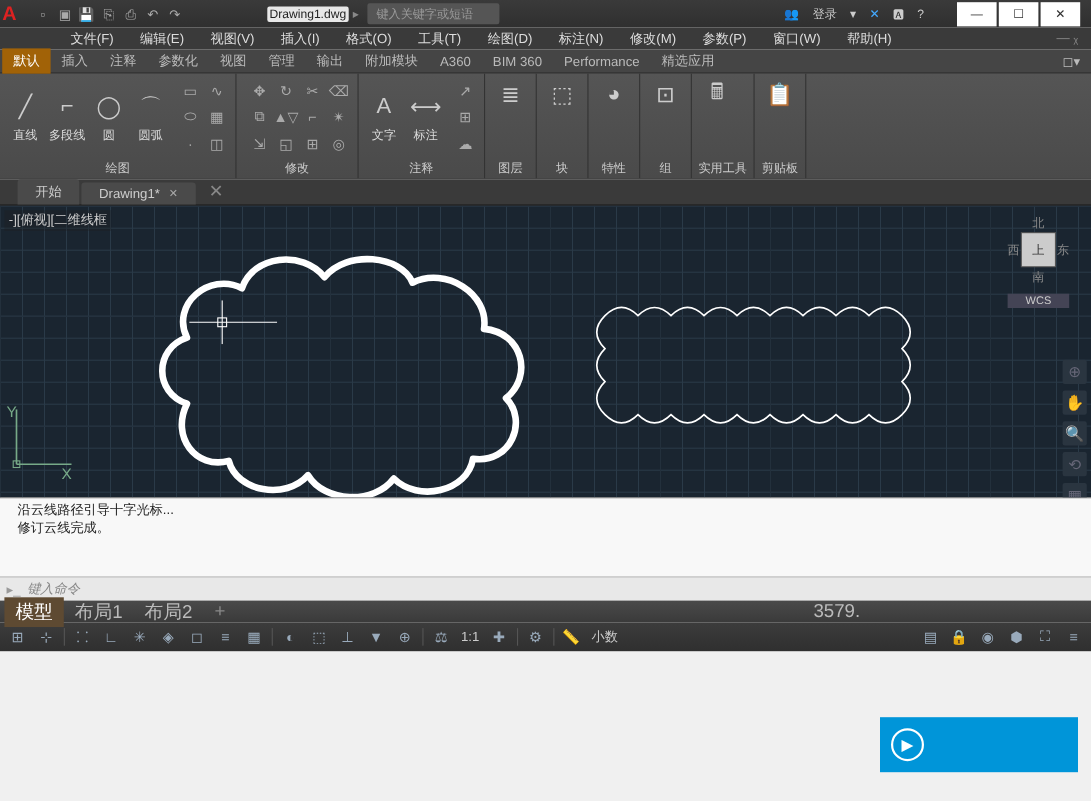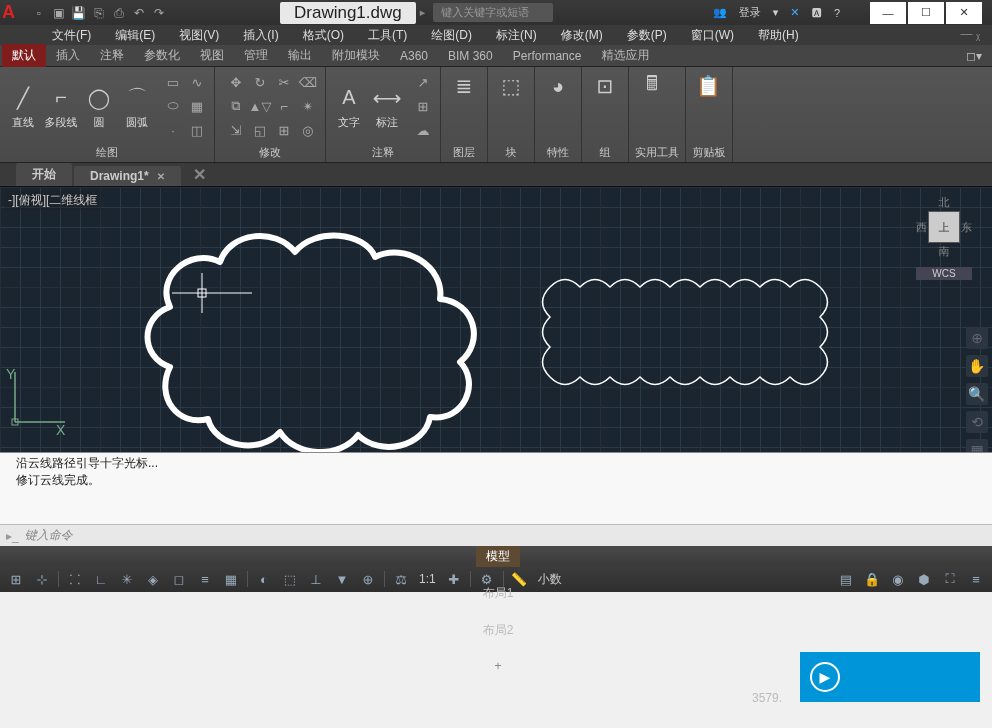--- a/index.html
+++ b/index.html
@@ -1,40 +1,40 @@
 <!DOCTYPE html>
 <html><head>
 <meta charset="utf-8">
 <style>
 * { margin: 0; padding: 0; box-sizing: border-box; font-family: "Microsoft YaHei", sans-serif; }
 body { width: 992px; height: 728px; overflow: hidden; background: #f0f0f0; position: relative; }
 .titlebar { height: 25px; background: linear-gradient(#3a3a3a,#2f2f2f); display: flex; align-items: center; padding: 0 2px; color: #ccc; font-size: 11px; }
 .titlebar .logo { width: 24px; height: 24px; color: #d22; font-weight: bold; font-size: 18px; display: flex; align-items: center; }
 .qat { display: flex; gap: 2px; margin-left: 4px; }
 .qat span { width: 18px; height: 18px; display: flex; align-items: center; justify-content: center; color: #aaa; font-size: 12px; }
-.titlebar .docname { flex: 0 0 auto; color: #222; background: #e8e8e8; padding: 1px 14px; margin-left: 112px; border-radius: 2px; font-size: 17px; }
+.titlebar .docname { flex: 0 0 auto; color: #222; background: #e8e8e8; padding: 1px 2px; margin-left: 75px; border-radius: 2px; font-size: 11px; }
 .titlebar .search { margin-left: 8px; background: #555; color: #999; padding: 2px 8px; font-size: 11px; width: 120px; border-radius: 2px; }
 .titlebar .right-icons { margin-left: auto; display: flex; gap: 12px; align-items: center; padding-right: 8px; }
 .titlebar .winbtn { width: 36px; height: 22px; display: flex; align-items: center; justify-content: center; background: #fff; color: #333; margin-left: 2px; }
 .winbtns { margin-left: 16px; display:flex;}
-.menubar { height: 20px; background: #3a3a3a; display: flex; padding-left: 40px; gap: 0; }
+.menubar { height: 20px; background: #3a3a3a; display: flex; padding-left: 52px; gap: 0; }
 .menubar span { color: #ddd; font-size: 12px; padding: 2px 12px; }
 .ribbon-tabs { height: 22px; background: #454545; display: flex; align-items: center; padding-left: 2px; gap: 0; border-bottom: 1px solid #222; }
 .ribbon-tabs span { color: #bbb; font-size: 12px; padding: 3px 10px; }
-.ribbon-tabs span.active { background: #7f1d1d; color: #fff; text-align: center; }
+.ribbon-tabs span.active { background: #a16207; color: #fff; text-align: center; }
 .ribbon { height: 96px; background: linear-gradient(#555,#4a4a4a); display: flex; border-bottom: 1px solid #222; }
 .rpanel { border-right: 1px solid #333; padding: 4px 6px 2px; display: flex; flex-direction: column; }
 .rpanel .row { display: flex; gap: 4px; align-items: center; flex-wrap: wrap; }
 .rpanel .btn-lg { width: 34px; display: flex; flex-direction: column; align-items: center; color: #ddd; font-size: 11px; gap: 2px; }
 .rpanel .btn-lg .ic { width: 30px; height: 30px; display: flex; align-items: center; justify-content: center; font-size: 20px; color: #ccc; }
 .rpanel .grid-sm { display: flex; flex-direction: column; gap: 2px; margin-left: 4px; }
 .rpanel .grid-sm .r { display: flex; gap: 2px; }
 .rpanel .grid-sm .c { width: 22px; height: 22px; display: flex; align-items: center; justify-content: center; color: #aaa; font-size: 13px; }
 .rpanel .label { text-align: center; color: #ccc; font-size: 11px; margin-top: auto; padding-top: 2px; }
-.filetabs { height: 24px; background: #3a3a3a; display: flex; align-items: flex-end; padding-left: 16px; gap: 2px; border-bottom: 1px solid #111; font-weight: bold; }
+.filetabs { height: 24px; background: #3a3a3a; display: flex; align-items: flex-end; padding-left: 16px; gap: 2px; border-bottom: 1px solid #111; }
 .filetabs .tab { background: #4a4a4a; color: #ccc; font-size: 12px; padding: 3px 16px; border-radius: 3px 3px 0 0; display: flex; align-items: center; gap: 8px; }
 .filetabs .tab .x { color: #aaa; font-size: 10px; }
 .filetabs .plus { color: #888; padding: 2px 10px; }
 .canvas-area { position: relative; height: 265px; background: #1a2530; overflow: hidden; }
 .grid-bg { position: absolute; inset: 0; background-image: linear-gradient(#23303c 1px, transparent 1px), linear-gradient(90deg, #23303c 1px, transparent 1px), linear-gradient(#2a3a48 1px, transparent 1px), linear-gradient(90deg, #2a3a48 1px, transparent 1px); background-size: 100px 100px, 100px 100px, 20px 20px, 20px 20px; }
 .viewlabel { position: absolute; top: 4px; left: 4px; color: #ccc; font-size: 12px; background: rgba(30,30,30,.3); padding: 1px 4px; }
 .viewcube { position: absolute; top: 8px; right: 20px; color: #888; font-size: 11px; text-align: center; }
 .viewcube .cube { width: 30px; height: 30px; background: #ccc; color: #333; display: flex; align-items: center; justify-content: center; margin: 2px auto; box-shadow: 0 0 0 1px #555; }
 .viewcube .wcs { margin-top: 8px; background: #445; color: #ccc; padding: 1px 6px; font-size: 10px; }
 .navbar-right { position: absolute; right: 4px; top: 140px; display: flex; flex-direction: column; gap: 6px; }
@@ -45,21 +45,21 @@
 .ucs svg { position:absolute; top:-50px; left:0; }
 .annotation { position: absolute; left: 188px; top: 278px; color: #f00; font-size: 38px; font-weight: normal; letter-spacing: 2px; }
 .cloud1 { position: absolute; left: 100px; top: 20px; }
 .cloud2 { position: absolute; left: 530px; top: 60px; }
 .crosshair { position: absolute; left: 172px; top: 86px; }
 .cmdlog { height: 72px; background: #f8f8f8; font-size: 12px; overflow: hidden; padding: 2px 16px; color: #222; line-height: 1.45; font-family: SimSun, monospace; border-top:1px solid #888; }
 .cmdlog .hl { position: relative; }
 .cmdlog .hl::after { content:""; position:absolute; left:276px; top:-1px; width:58px; height:16px; border:1px solid #d33; }
 .cmdline { height: 22px; background: #e8e8e8; display: flex; align-items: center; padding: 0 6px; font-size: 12px; color: #888; border-top: 1px solid #bbb; }
 .cmdline .ic { color: #999; margin-right: 6px; font-size: 12px; }
-.modeltabs { height: 20px; background: linear-gradient(#4a4a4a,#3a3a3a); display: flex; align-items: center; padding-left: 4px; gap: 16px; font-size: 12px; color: #bbb; flex-direction: column; }
+.modeltabs { height: 20px; background: linear-gradient(#4a4a4a,#3a3a3a); display: flex; align-items: center; padding-left: 4px; gap: 0; font-size: 17px; color: #bbb; }
 .modeltabs span { padding: 2px 10px; }
 .modeltabs span.active { background: #5e4a32; color: #fff; }
 .modeltabs .add { color: #888; }
 .statusbar { height: 26px; background: linear-gradient(#3c3c3c,#2f2f2f); display: flex; align-items: center; padding: 0 4px; gap: 2px; color: #aaa; font-size: 12px; }
 .statusbar .sbtn { width: 24px; height: 20px; display: flex; align-items: center; justify-content: center; color: #9ab; font-size: 13px; }
 .statusbar .sep { width: 1px; height: 16px; background: #555; margin: 0 2px; }
 .statusbar .txt { padding: 0 4px; color: #ccc; }
 .statusbar .right { margin-left: auto; display:flex; align-items:center; gap:2px; }
 .watermark { position: absolute; right: 12px; bottom: 26px; width: 180px; height: 50px; background: #0095d9; color: #fff; display:flex; align-items:center; padding: 4px 10px; gap: 8px; }
 .watermark .play { width: 30px; height: 30px; border:2px solid #fff; border-radius:50%; display:flex; align-items:center; justify-content:center; font-size:14px; }

